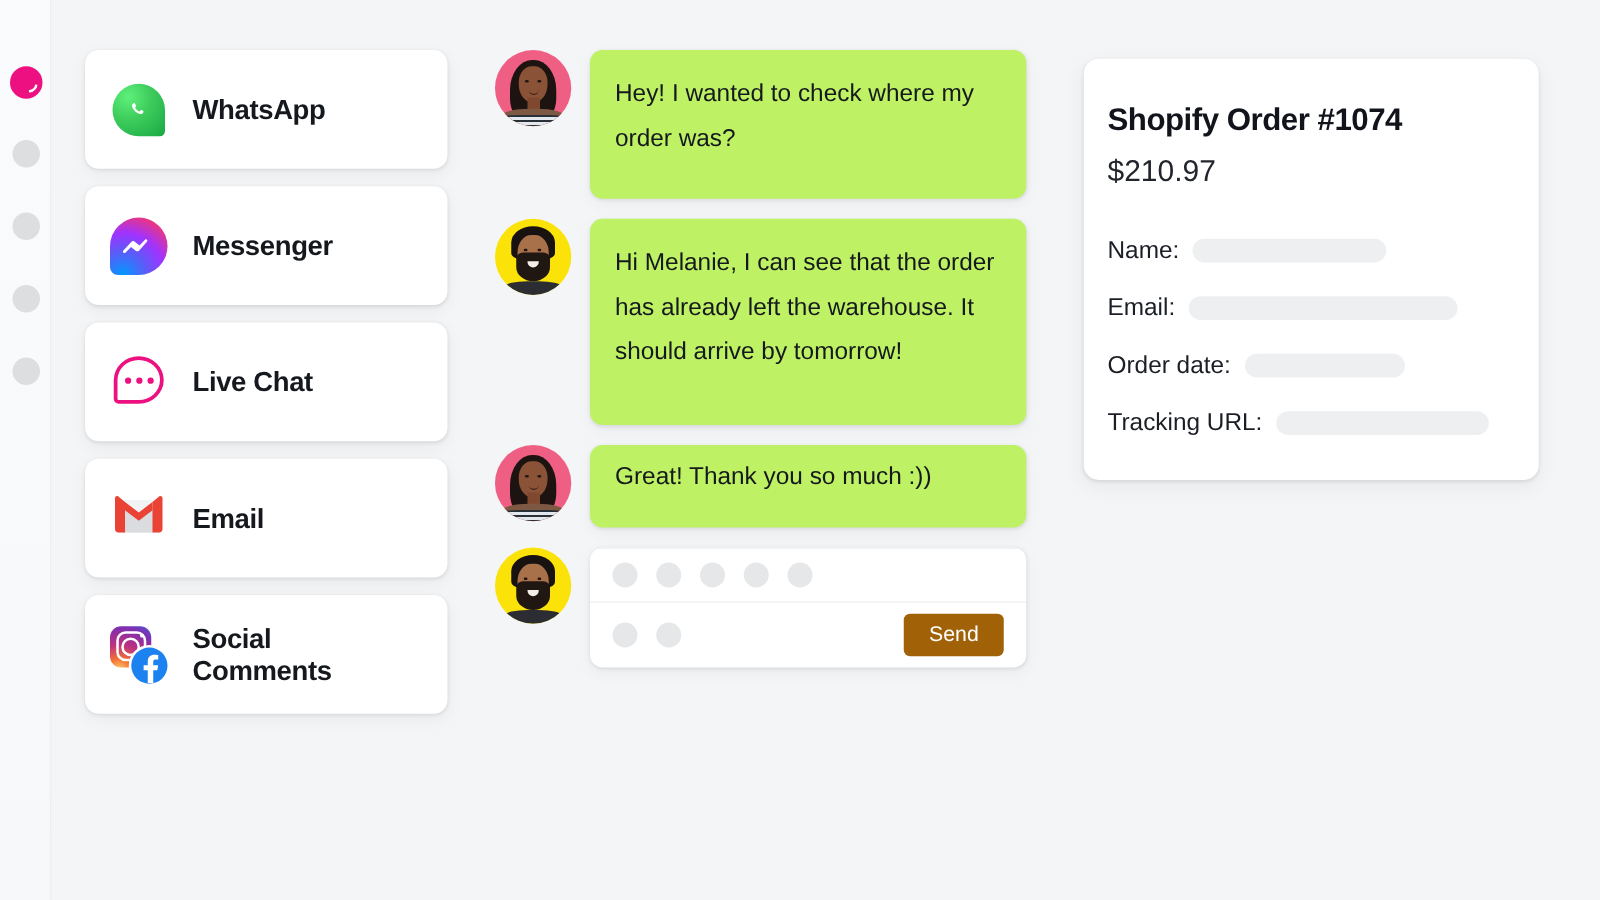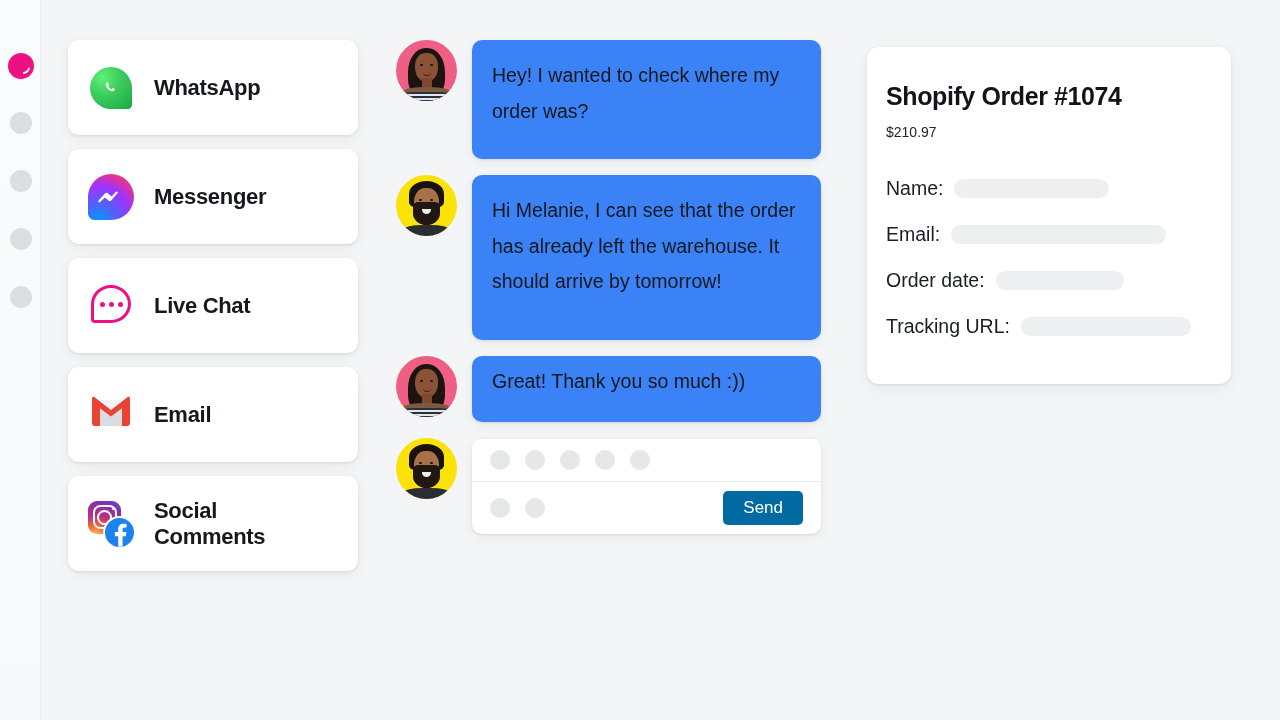--- a/index.html
+++ b/index.html
@@ -141,21 +141,21 @@
   .msg-row { position: relative; display: flex; align-items: flex-start; margin-bottom: 16px; }
   .avatar {
     flex: 0 0 61px; width: 61px; height: 61px;
     border-radius: 50%;
     margin-right: 15px;
     overflow: hidden;
     position: relative;
   }
   .bubble {
     flex: 1 1 auto;
-    background: #3b82f6;
+    background: #bef264;
     border-radius: 10px;
     box-shadow: 0 1px 3px rgba(22,28,45,.10), 0 4px 14px rgba(22,28,45,.045);
     padding: 18px 20px 17px 20px;
     font-size: 19.5px;
     line-height: 1.83;
     color: #15181c;
   }
   .bubble.compact { padding: 17px 20px 32px 20px; }
 
   
@@ -192,21 +192,21 @@
     font-size: 19.5px; line-height: 1.3; color:#15181c;
   }
   .composer-bar {
     border-top: 1px solid #eceef0;
     display: flex; align-items: center;
     padding: 0 18px; height: 43px;
   }
   .tool-dot { width: 20px; height: 20px; border-radius: 50%; background:#e6e7e9; margin-right: 15px; }
   .spacer { flex: 1 1 auto; }
   #send-button {
-    background: #0369a1;
+    background: #a16207;
     color: #fff;
     font-size: 17px;
     border: none;
     border-radius: 5px;
     padding: 8px 20px 9px 20px;
     cursor: pointer;
     font-family: "Liberation Sans", sans-serif;
     line-height: 1;
     text-align: center;
   }
@@ -217,21 +217,21 @@
     width: 364px; height: 337px;
     background: #fff;
     border-radius: 12px;
     box-shadow: 0 1px 3px rgba(22,28,45,.10), 0 5px 18px rgba(22,28,45,.055);
     padding: 35px 0 0 19px;
   }
   #order-title {
     font-size: 25px; font-weight: bold; color:#11141a;
     letter-spacing: -.4px;
   }
-  #order-total { font-size: 14px; color: #22262c; margin-top: 13px; }
+  #order-total { font-size: 24px; color: #22262c; margin-top: 13px; }
   #order-fields { margin-top: 32px; }
   .field-row { display: flex; align-items: center; height: 32px; margin-bottom: 14px; }
   .field-label { font-size: 19.5px; color: #1b1f25; white-space: nowrap; }
   .field-pill { height: 19px; border-radius: 10px; background: #eeeff1; margin-left: 11px; }
 </style>
 </head>
 <body>
 
 <div id="app">
 

